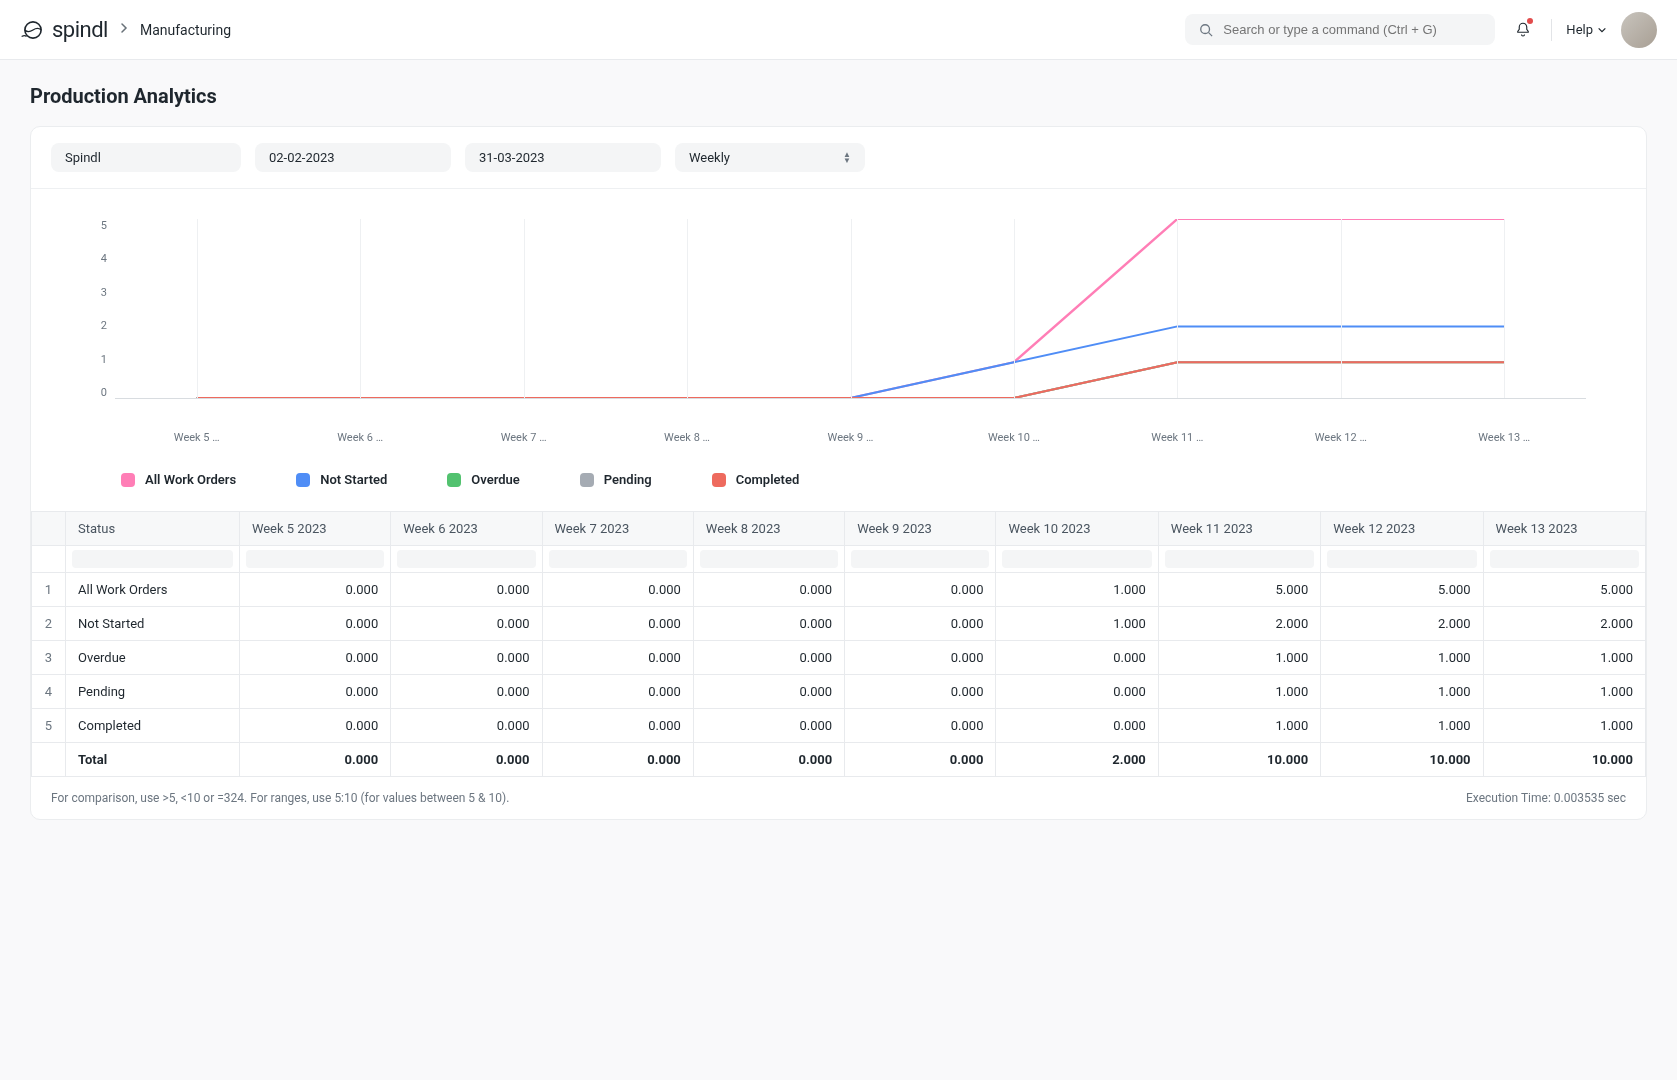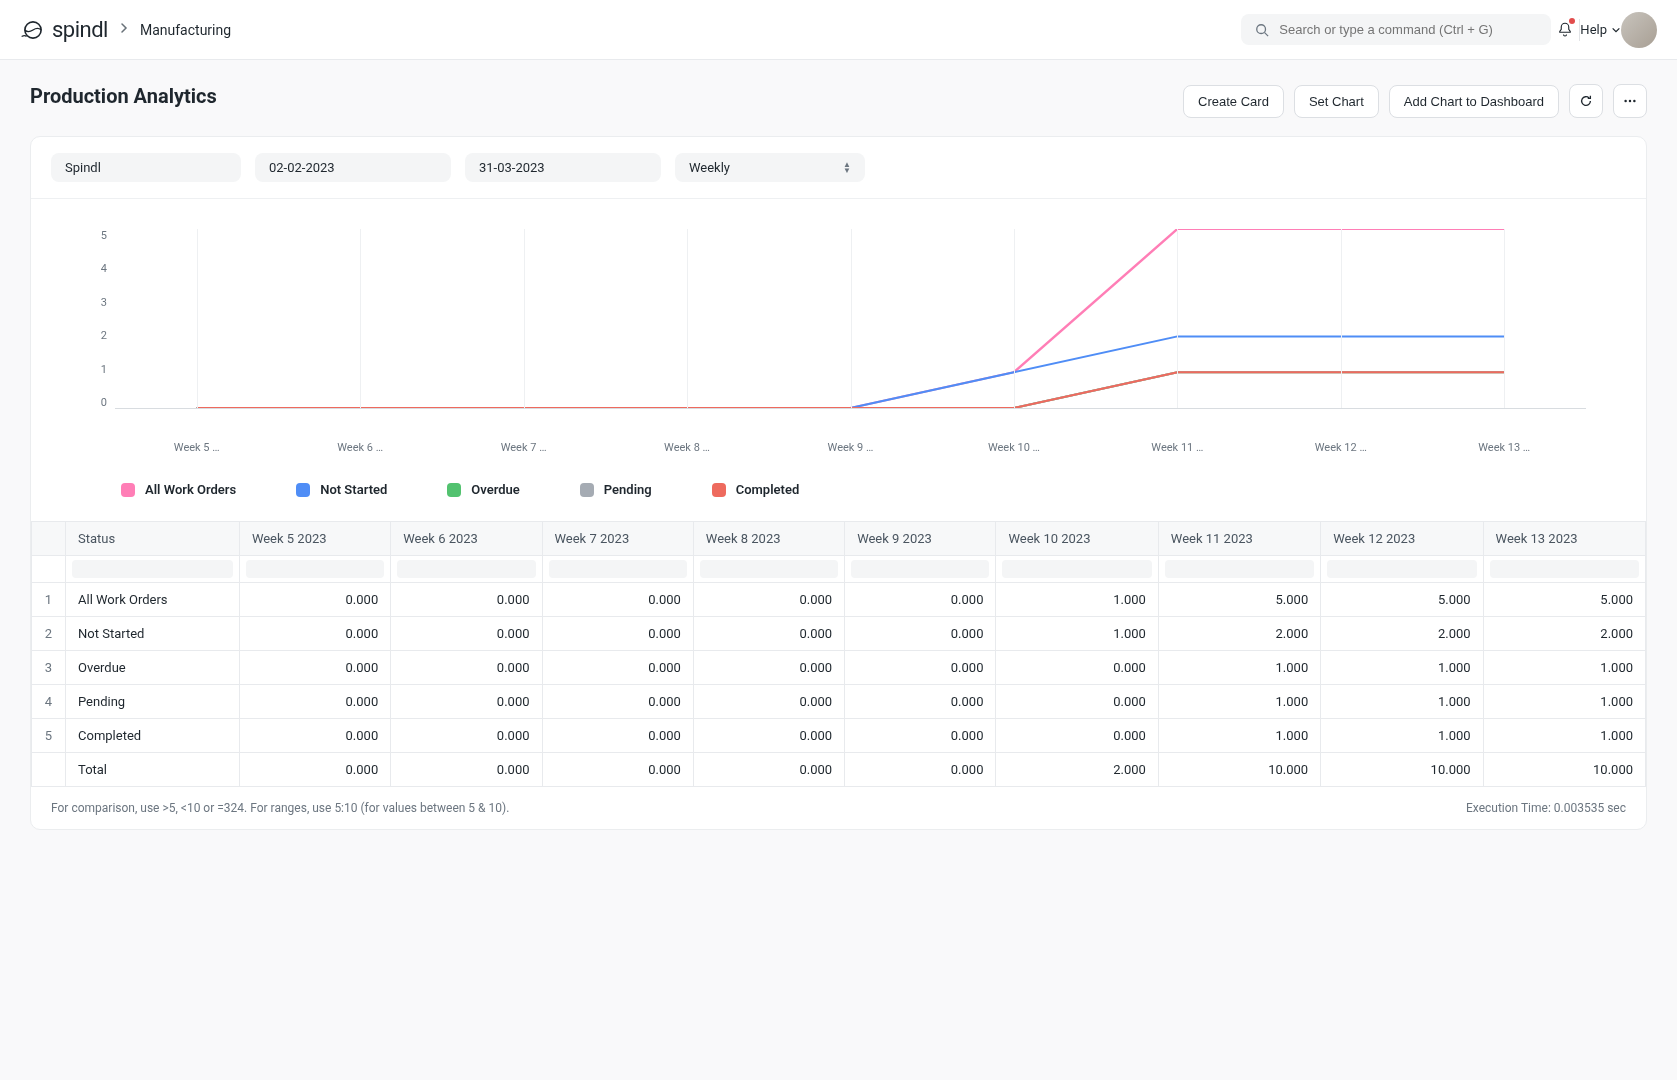--- a/index.html
+++ b/index.html
@@ -3,21 +3,21 @@
 <meta charset="utf-8">
 <style>
 * { box-sizing: border-box; margin: 0; padding: 0; }
 body { font-family: -apple-system, BlinkMacSystemFont, "Segoe UI", Roboto, sans-serif; background: #fff; color: #1f272e; font-size: 13px; }
 .navbar { display: flex; align-items: center; height: 60px; padding: 0 20px; border-bottom: 1px solid #e8eaed; }
 .logo-area { display: flex; align-items: center; gap: 6px; }
 .logo { font-size: 22px; font-weight: 400; letter-spacing: -0.5px; display: flex; align-items: center; gap: 6px; }
 .logo-icon { width: 26px; height: 26px; }
 .breadcrumb-chevron { margin: 0 10px; color: #687178; }
 .breadcrumb-link { color: #1f272e; font-size: 14px; }
-.nav-right { margin-left: auto; display: flex; align-items: center; gap: 0; }
+.nav-right { margin-left: auto; display: flex; align-items: center; gap: 14px; }
 .search-box { display: flex; align-items: center; background: #f4f5f6; border-radius: 8px; padding: 8px 14px; width: 310px; color: #6c7680; gap: 10px; }
 .search-input { border: none; background: transparent; outline: none; flex: 1; font-size: 13px; color: #6c7680; }
 .icon-btn { width: 28px; height: 28px; display: flex; align-items: center; justify-content: center; cursor: pointer; position: relative; }
 .notif-dot { position: absolute; top: 2px; right: 4px; width: 6px; height: 6px; background: #e24c4c; border-radius: 50%; }
 .help-btn { display: flex; align-items: center; gap: 4px; font-size: 13px; cursor: pointer; }
 .divider-v { width: 1px; height: 22px; background: #e2e4e7; }
 .avatar { width: 36px; height: 36px; border-radius: 50%; background: linear-gradient(135deg,#c8c4bd,#a89f94); }
 
 .page { padding: 24px 30px; background: #f9f9fa; min-height: calc(100vh - 60px);}
 .page-head { display: flex; align-items: flex-start; margin-bottom: 18px; }
@@ -49,21 +49,21 @@
 
 .table-wrap { overflow-x: auto; }
 table { border-collapse: collapse; width: 100%; font-size: 13px;}
 th, td { border: 1px solid #e8eaed; padding: 9px 12px; text-align: left; white-space: nowrap;}
 thead th { background: #f7f8f9; font-weight: 400; color: #4a5560; border-top: 1px solid #e8eaed;}
 .rownum { text-align: center; color: #6c7680; width: 34px; background:#fff;}
 .corner { width: 34px; background:#f7f8f9;}
 .num { text-align: right; }
 .zebra-row td { padding: 4px 6px;}
 .zebra-bar { height: 18px; background: #f4f5f6; border-radius: 4px;}
-tfoot td { font-weight: 400; background:#fff;}
+tfoot td { font-weight: 700; background:#fff;}
 
 .footer-note { display: flex; justify-content: space-between; padding: 14px 20px; font-size: 12px; color: #6c7680; }
 </style>
 </head>
 <body>
 
 <div class="navbar">
   <div class="logo-area">
     <svg class="logo-icon" viewBox="0 0 32 32">
         <circle cx="16" cy="16" r="10" fill="none" stroke="#1f272e" stroke-width="2"></circle>
@@ -101,38 +101,20 @@
           <path d="M2 4 L6 8 L10 4" fill="none" stroke="#1f272e" stroke-width="1.5"></path>
         </svg>
     </div>
     <div class="avatar"></div>
   </div>
 </div>
 
 <div class="page">
   <div class="page-head">
     <h1 class="page-title">Production Analytics</h1>
-    <div class="page-actions">
-      <button class="btn">Create Card</button>
-      <button class="btn">Set Chart</button>
-      <button class="btn">Add Chart to Dashboard</button>
-      <button class="btn btn-icon-only">
-        <svg width="14" height="14" viewBox="0 0 16 16">
-            <path d="M13 8a5 5 0 1 1-1.5-3.5" fill="none" stroke="#1f272e" stroke-width="1.5"></path>
-            <path d="M13 2v3h-3" fill="none" stroke="#1f272e" stroke-width="1.5"></path>
-          </svg>
-      </button>
-      <button class="btn btn-icon-only">
-        <svg width="14" height="14" viewBox="0 0 16 16">
-            <circle cx="3" cy="8" r="1.4" fill="#1f272e"></circle>
-            <circle cx="8" cy="8" r="1.4" fill="#1f272e"></circle>
-            <circle cx="13" cy="8" r="1.4" fill="#1f272e"></circle>
-          </svg>
-      </button>
-    </div>
   </div>
 
   <div class="card">
 
     <div class="filters">
       <div class="filter filter-sm">Spindl</div>
       <div class="filter filter-md">02-02-2023</div>
       <div class="filter filter-md">31-03-2023</div>
       <div class="filter filter-sel">
         <span>Weekly</span>

